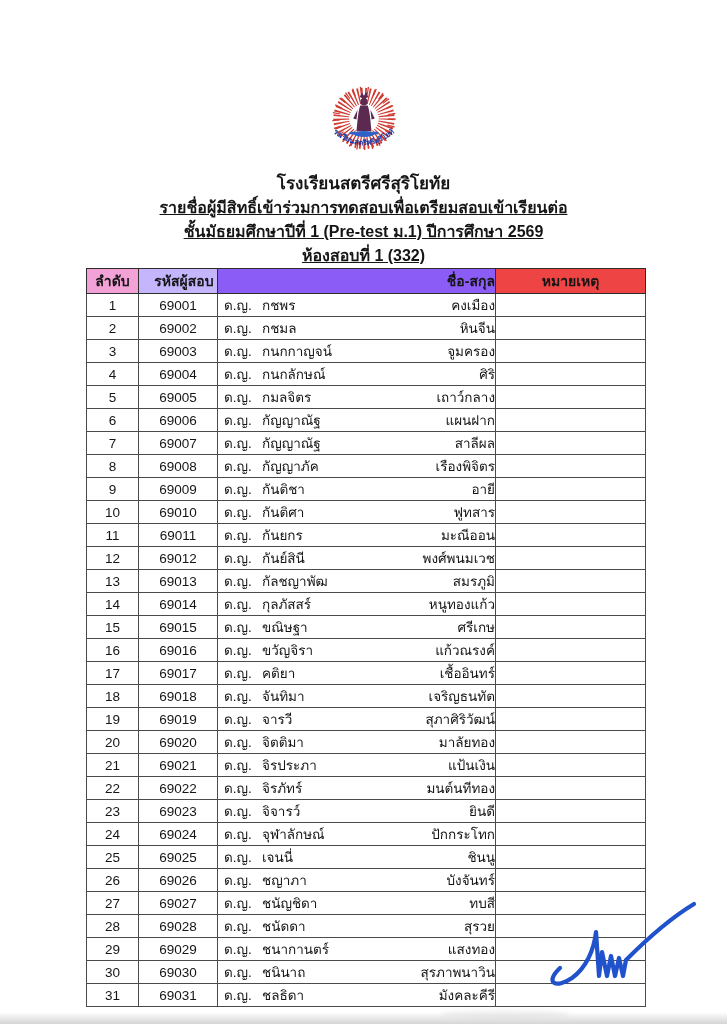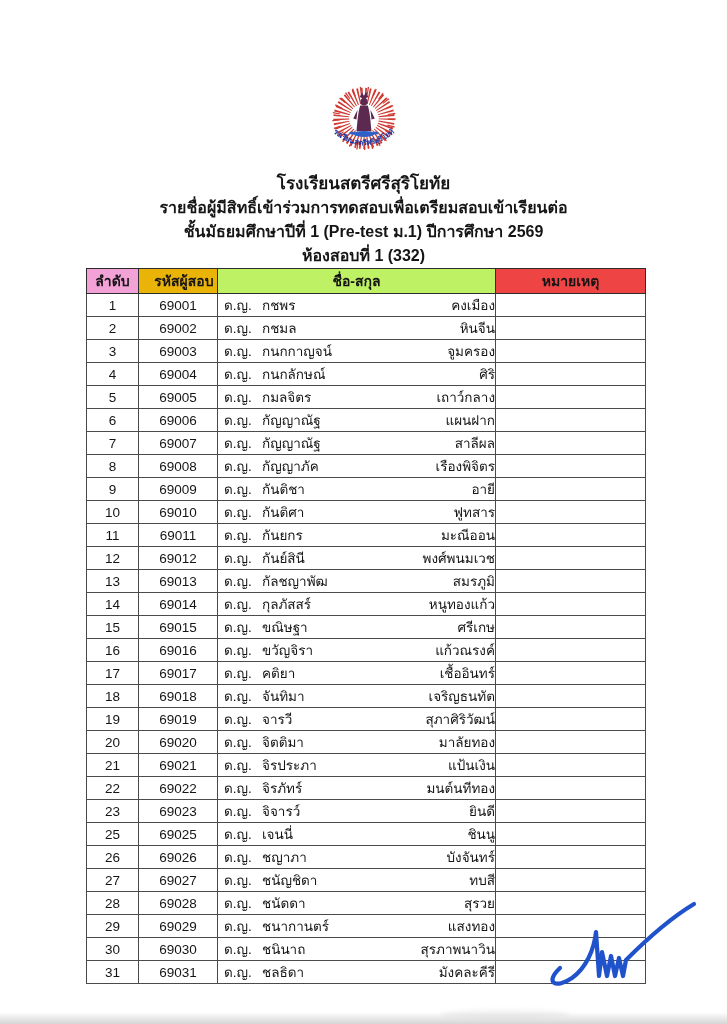--- a/index.html
+++ b/index.html
@@ -5,21 +5,21 @@
   html,body{margin:0;padding:0;background:#e8e8e8;}
   .page{
     position:relative;width:727px;height:1024px;margin:0 auto;
     background:#ffffff;overflow:hidden;
     font-family:"Liberation Sans","DejaVu Sans",sans-serif;color:#151515;
   }
   .header-block{position:absolute;top:84px;left:0;width:727px;text-align:center;}
   .logo{width:94px;height:86px;margin:0 auto;display:block;}
   .titles{margin-top:2px;line-height:24px;font-weight:600;}
   .title-l1{font-size:17px;}
-  .title-l2,.title-l3,.title-l4{font-size:16px;}
+  .title-l2,.title-l3,.title-l4{font-size:16px;text-decoration:underline;}
   table.roster{
     position:absolute;left:86px;top:268px;width:559px;
     border-collapse:collapse;table-layout:fixed;
     font-size:13.5px;
   }
   table.roster th{
     border:1.6px solid #2d2d2d;font-weight:bold;font-size:14px;
     height:24px;padding:0;text-align:center;
   }
   table.roster td{
@@ -88,22 +88,22 @@
   <table class="roster">
     <colgroup>
       <col style="width:52px">
         <col style="width:79px">
         <col style="width:278px">
         <col style="width:150px">
     </colgroup>
     <thead>
       <tr>
         <th class="c-head" style="background: rgb(242, 162, 215);">ลำดับ</th>
-        <th class="c-head" style="background: #eab308; padding-left: 12px;">รหัสผู้สอบ</th>
-        <th class="c-head" style="background: #bef264;">ชื่อ-สกุล</th>
+        <th class="c-head" style="background: #c4b5fd; padding-left: 12px;">รหัสผู้สอบ</th>
+        <th class="c-head" style="background: #8b5cf6; text-align: right;">ชื่อ-สกุล</th>
         <th class="c-head" style="background: #ef4444;">หมายเหตุ</th>
       </tr>
     </thead>
     <tbody>
         <tr>
           <td class="c-no">1</td>
           <td class="c-code">69001</td>
           <td class="c-name">
             <span class="name-wrap">
               <span class="name-prefix">ด.ญ.</span>
@@ -371,20 +371,32 @@
           <td class="c-name">
             <span class="name-wrap">
               <span class="name-prefix">ด.ญ.</span>
               <span class="name-first">จิจารว์</span>
               <span class="name-last">ยินดี</span>
             </span>
           </td>
           <td class="c-note"></td>
         </tr>
         <tr>
+          <td class="c-no">24</td>
+          <td class="c-code">69024</td>
+          <td class="c-name">
+            <span class="name-wrap">
+              <span class="name-prefix">ด.ญ.</span>
+              <span class="name-first">จุฬาลักษณ์</span>
+              <span class="name-last">ปักกระโทก</span>
+            </span>
+          </td>
+          <td class="c-note"></td>
+        </tr>
+        <tr>
           <td class="c-no">25</td>
           <td class="c-code">69025</td>
           <td class="c-name">
             <span class="name-wrap">
               <span class="name-prefix">ด.ญ.</span>
               <span class="name-first">เจนนี่</span>
               <span class="name-last">ชินนู</span>
             </span>
           </td>
           <td class="c-note"></td>

